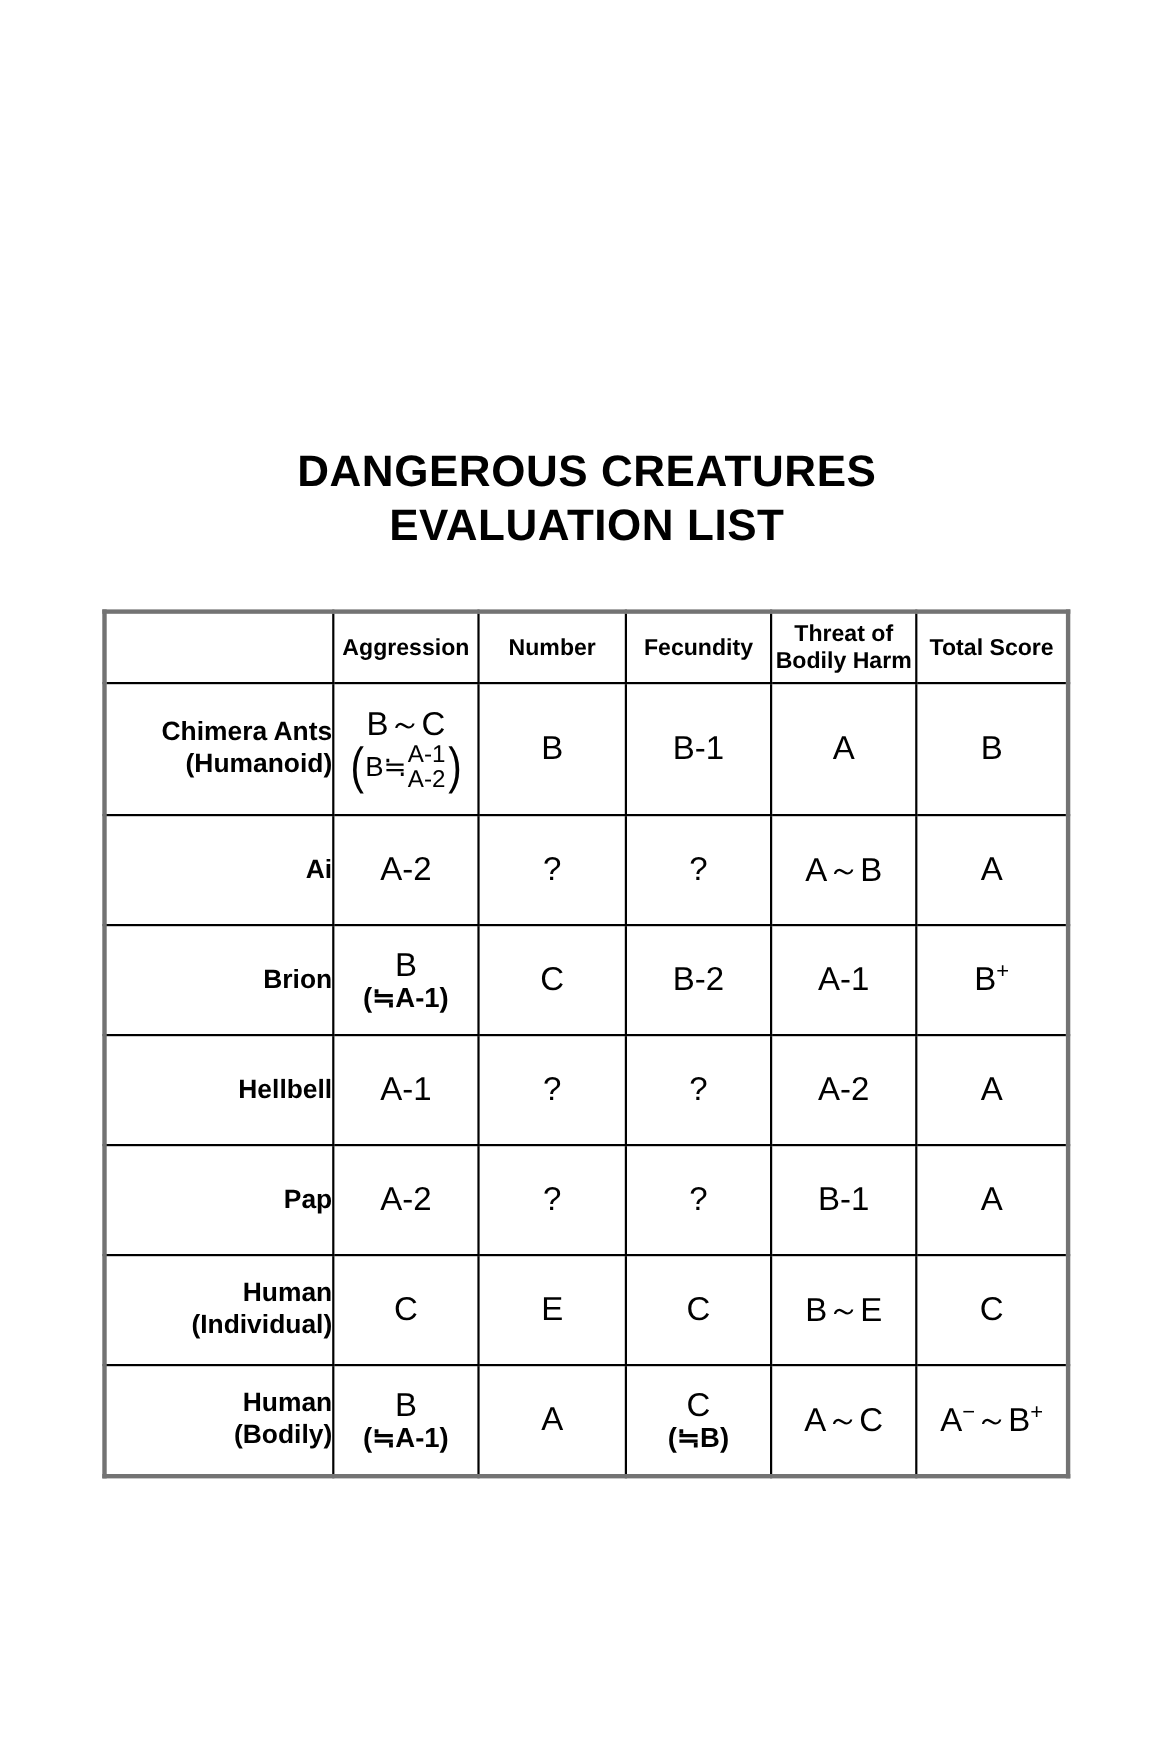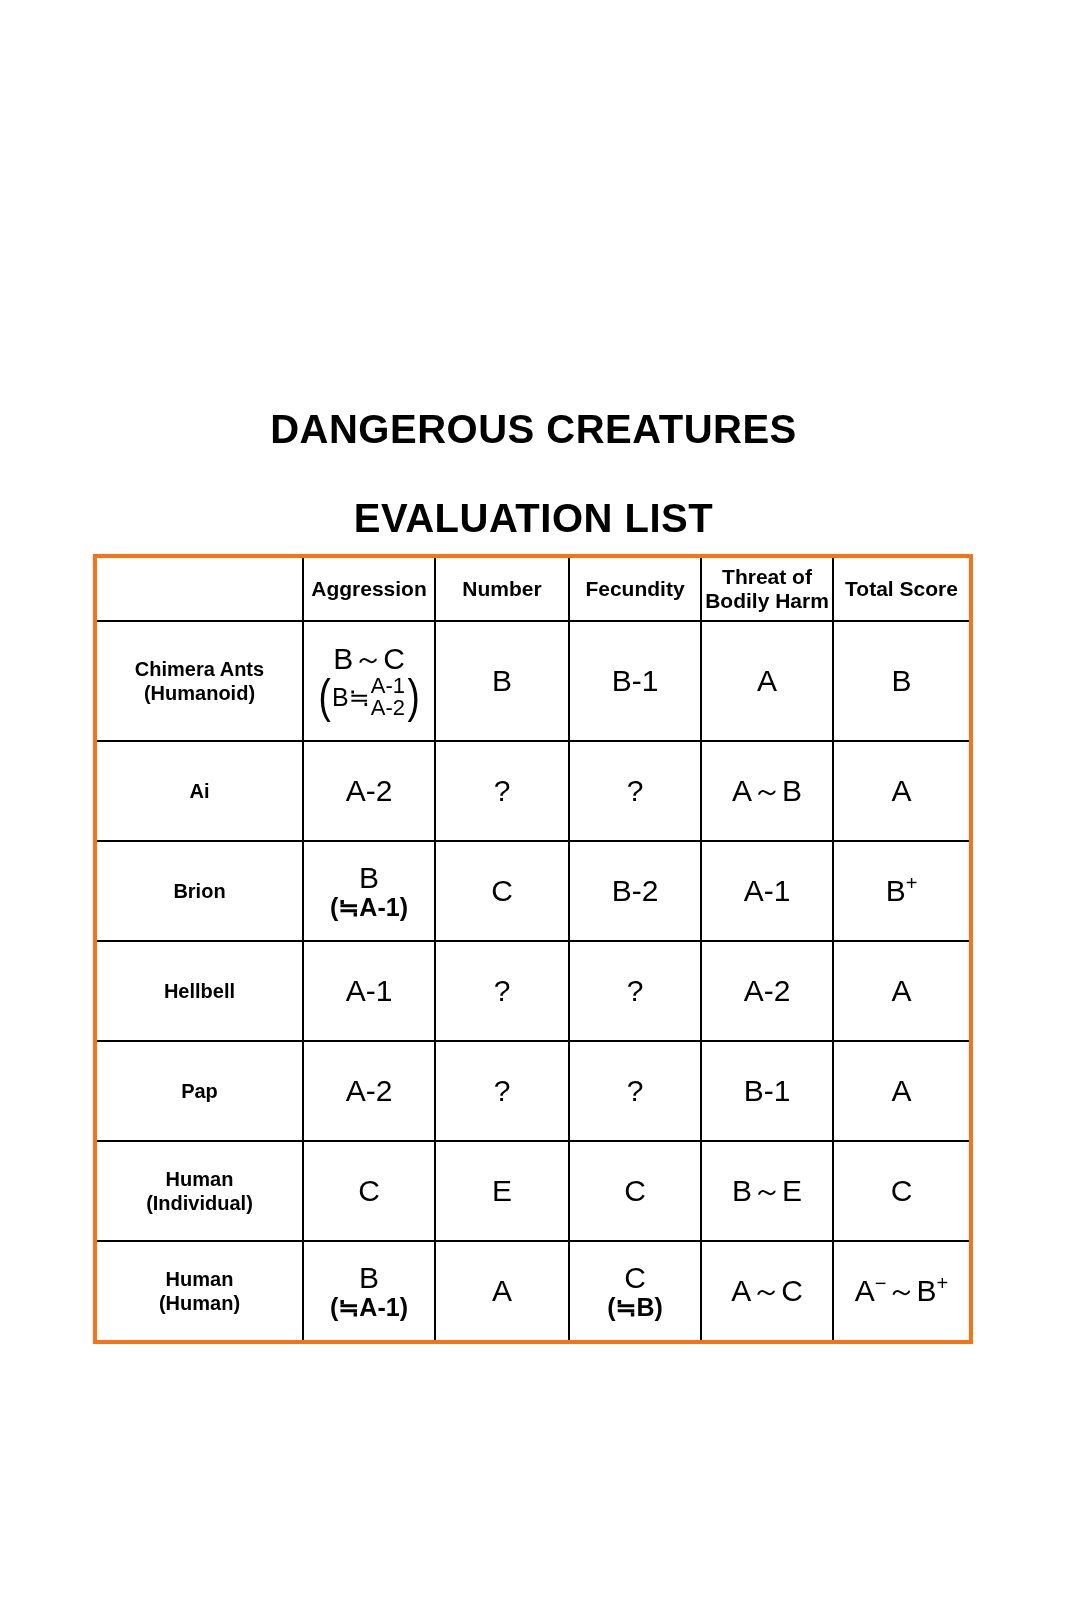--- a/index.html
+++ b/index.html
@@ -28,21 +28,21 @@
     position: absolute;
     left: 0;
     top: 405px;
     width: 1067px;
     text-align: center;
     font-size: 40px;
     font-weight: bold;
     line-height: 1.22;
     letter-spacing: 0.5px;
   }
-  .title .line2 { display: block; margin-top: 40px; }
+  .title .line2 { display: block; }
 
   .table-wrap {
     position: absolute;
     left: 93px;
     top: 554px;
     width: 880px;
   }
 
   table.eval {
     border-collapse: collapse;
@@ -53,21 +53,21 @@
 
   table.eval th, table.eval td {
     border: 2px solid #000000;
     text-align: center;
     vertical-align: middle;
     padding: 0;
   }
 
   
   table.eval {
-    border: 4px solid #f97316;
+    border: 4px solid #737373;
   }
 
   col.c-name   { width: 208px; }
   col.c-agg    { width: 132px; }
   col.c-num    { width: 134px; }
   col.c-fec    { width: 132px; }
   col.c-threat { width: 132px; }
   col.c-total  { width: 138px; }
 
   thead th {
@@ -77,23 +77,24 @@
     line-height: 1.12;
   }
   thead th.blank { border-top: none; border-left: none; }
 
   tbody td {
     height: 98px;
     font-size: 30px;
     font-weight: normal;
   }
   tbody td.rowname {
-    font-size: 20px;
+    font-size: 24px;
     font-weight: bold;
     line-height: 1.2;
+    text-align: right;
   }
   tbody tr.tall td { height: 118px; }
 
   .sub { display: block; font-weight: bold; }
 
   
   .agg-stack {
     display: flex;
     flex-direction: column;
     align-items: center;
@@ -284,21 +285,21 @@
           </td>
           <td>B～E</td>
           <td>
             <span>C</span>
           </td>
         </tr>
 
         <tr>
           <td class="rowname">
             <span>Human</span>
-            <span class="sub">(Human)</span>
+            <span class="sub">(Bodily)</span>
           </td>
           <td>
             <div class="agg-stack">
               <div class="agg-top">B</div>
               <div class="agg-bot">(≒A-1)</div>
             </div>
           </td>
           <td>A</td>
           <td>
             <div class="agg-stack">

